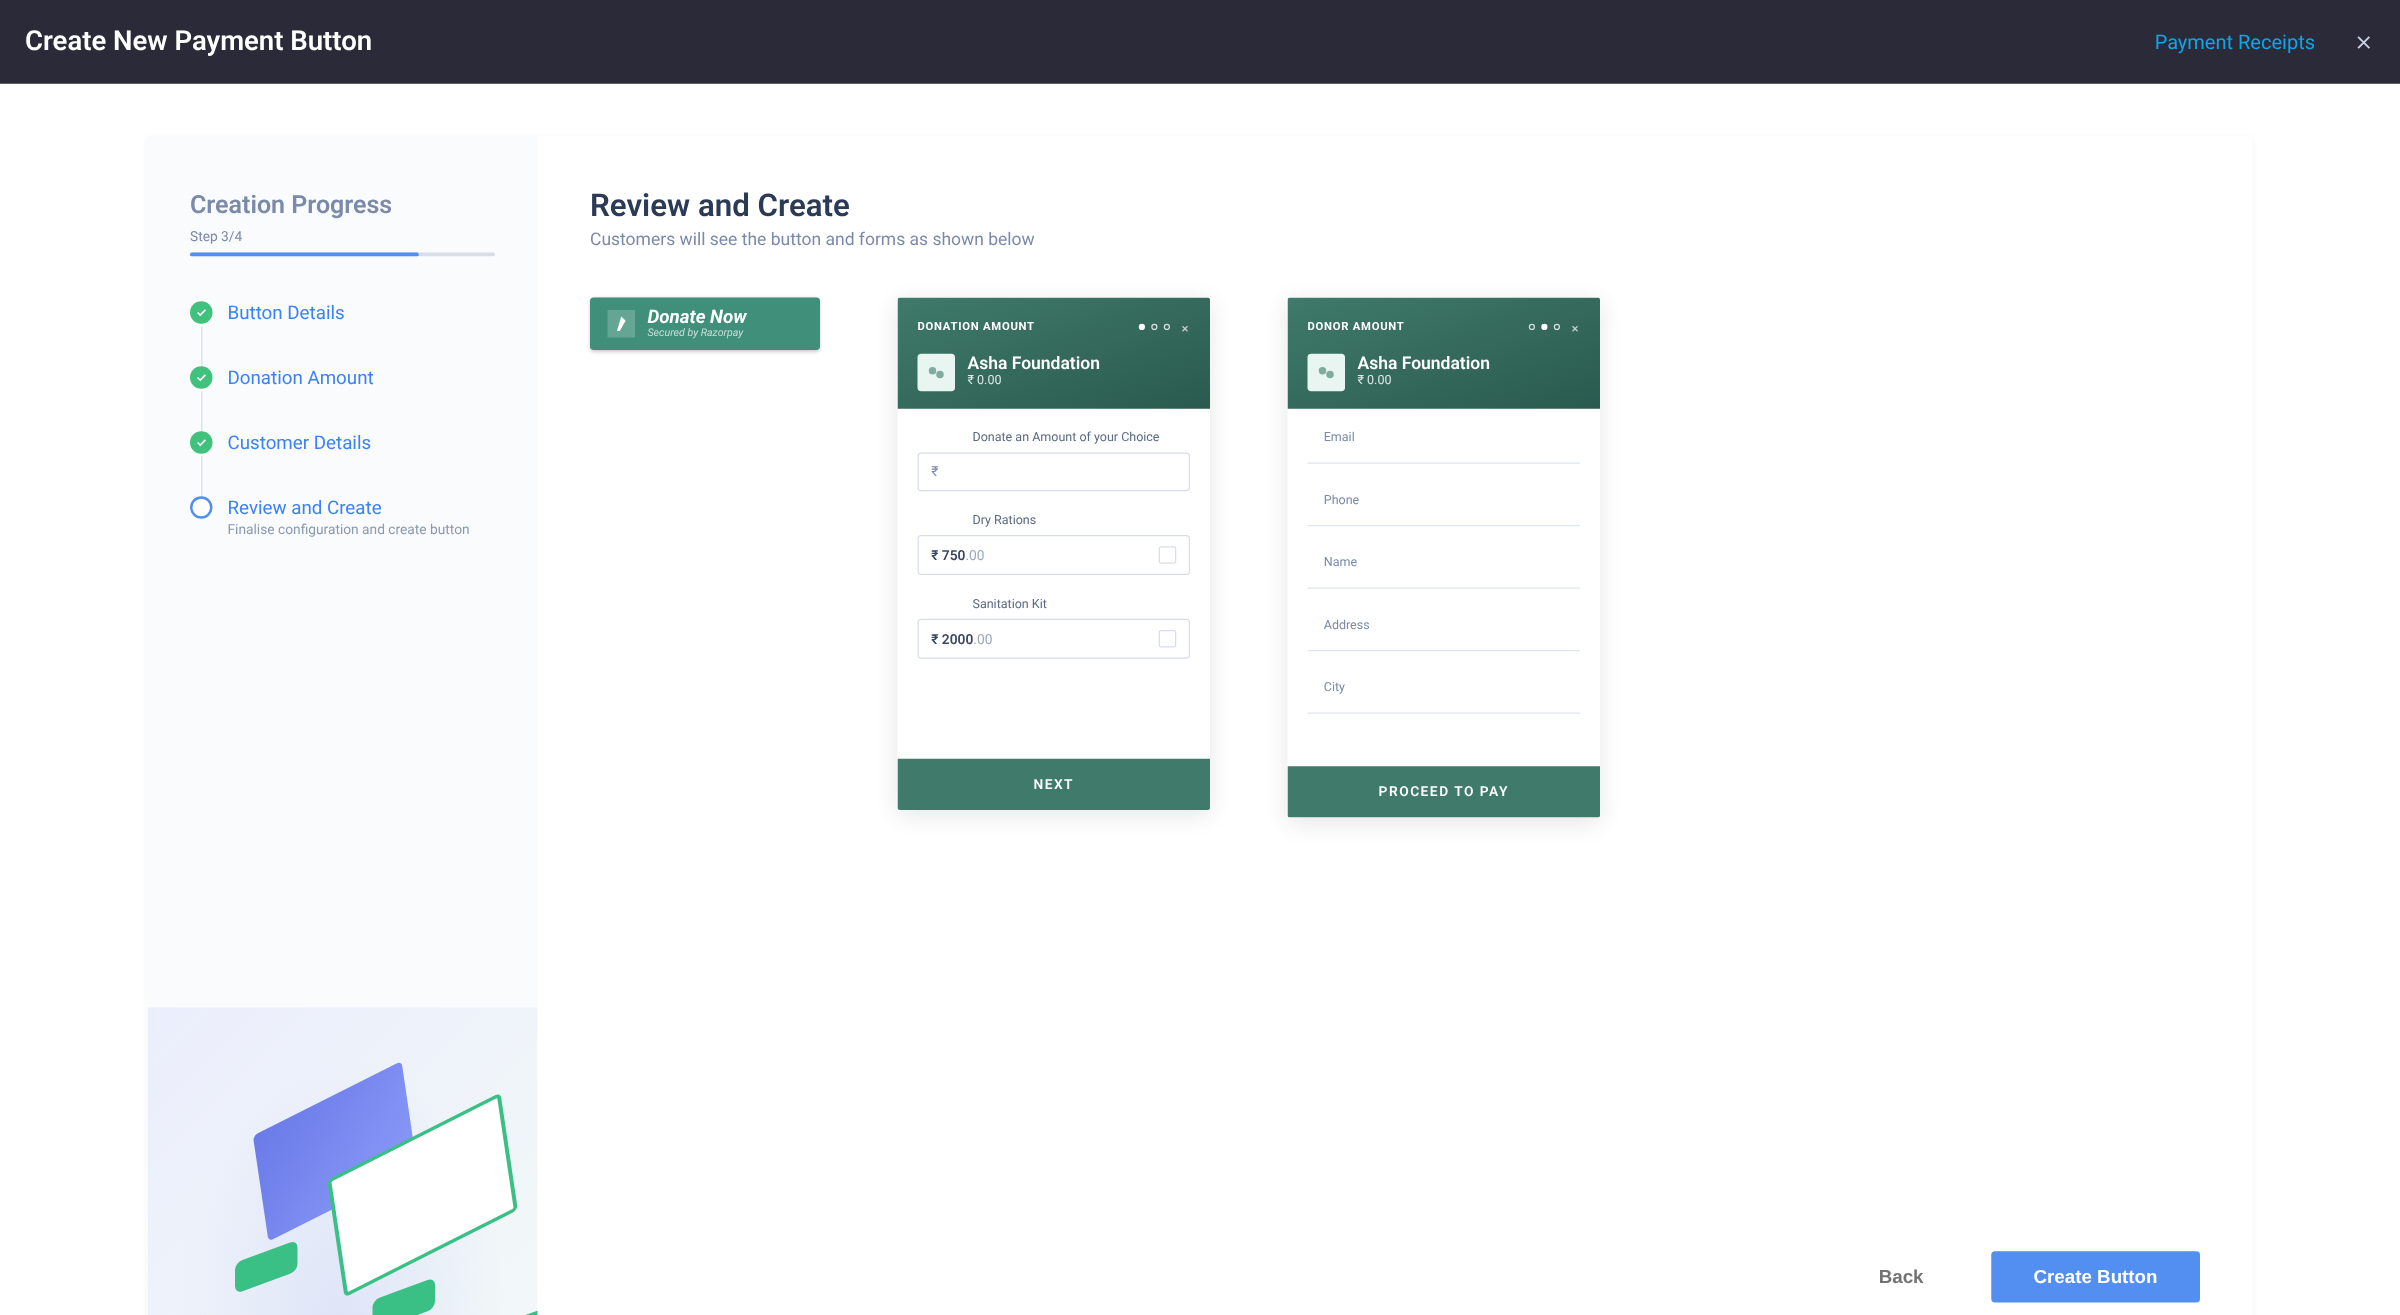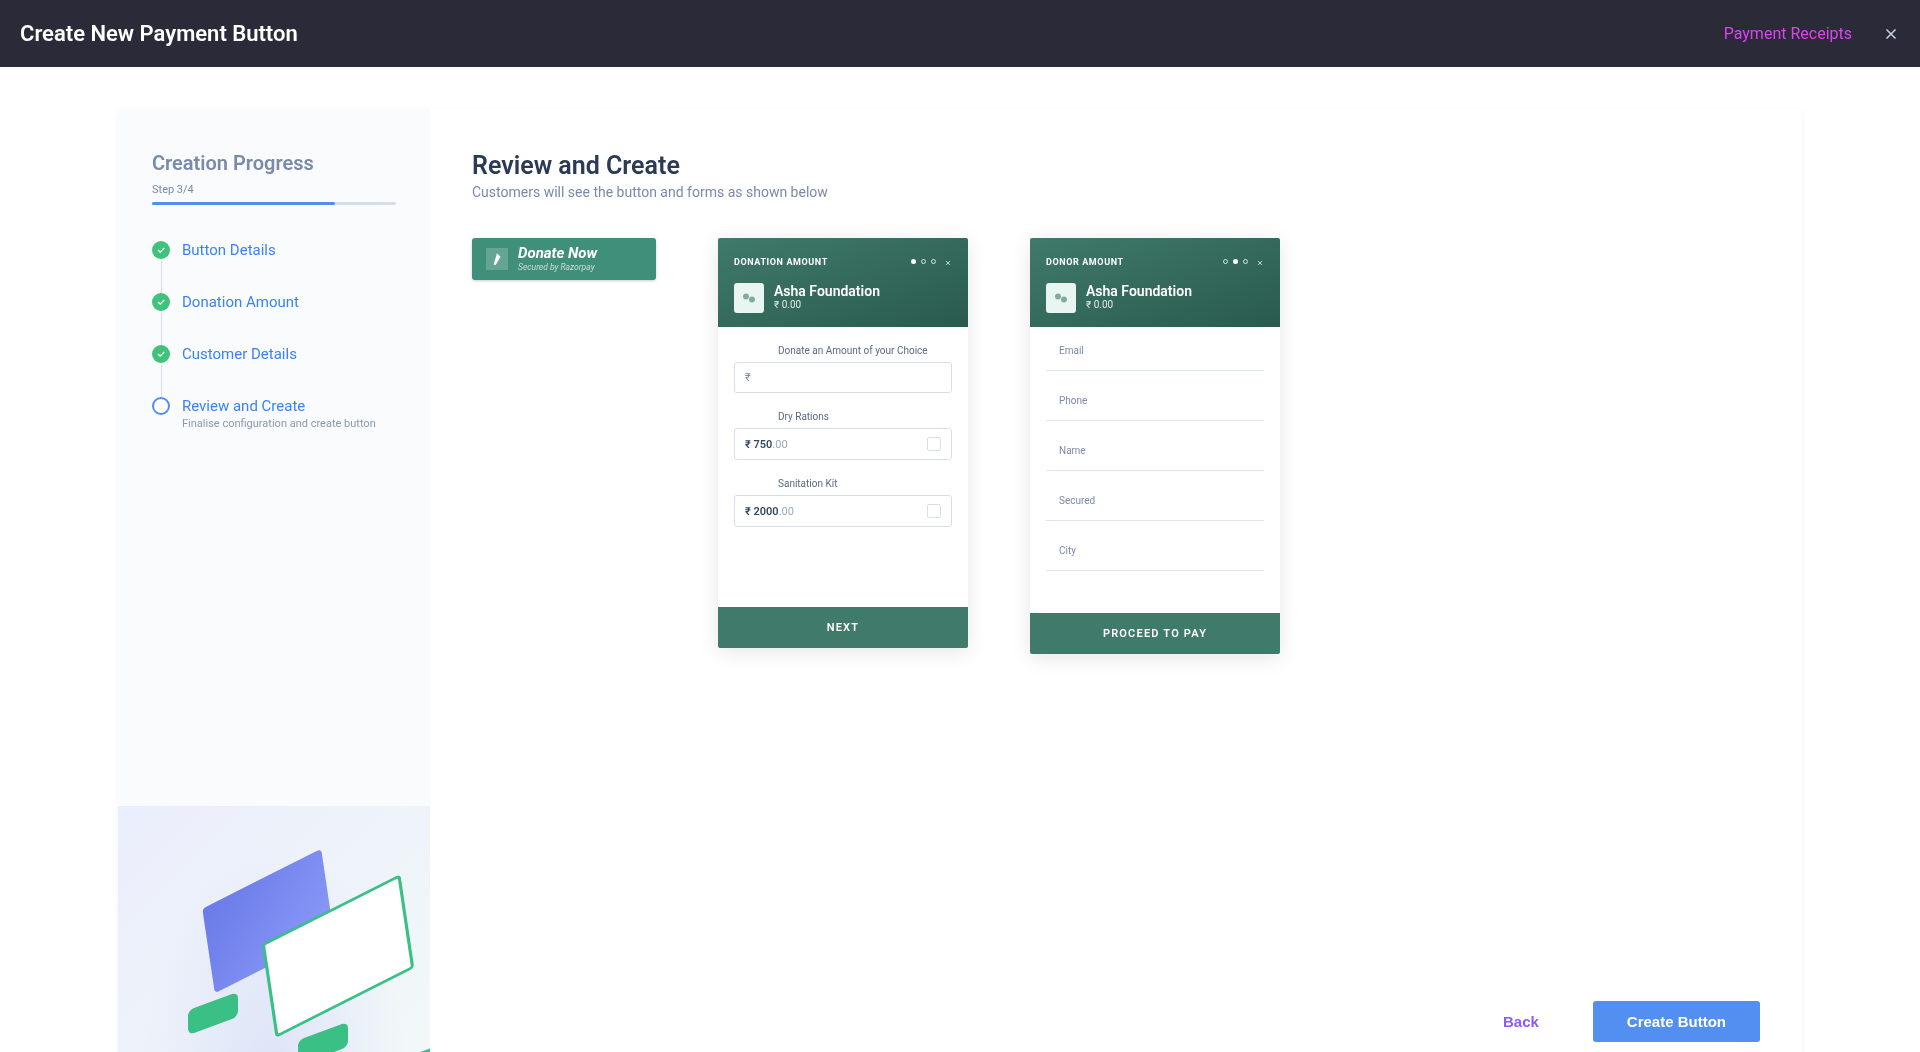--- a/index.html
+++ b/index.html
@@ -1,21 +1,21 @@
 <!DOCTYPE html>
 <html><head>
 <meta charset="utf-8">
 <style>
   * { box-sizing: border-box; margin: 0; padding: 0; }
   body { font-family: -apple-system, BlinkMacSystemFont, "Segoe UI", Roboto, "Helvetica Neue", Arial, sans-serif; background: #fff; color: #384860; width: 1920px; height: 1052px; overflow: hidden; }
 
   
   .header { height: 67px; background: #2a2a38; display: flex; align-items: center; padding: 0 20px; color: #fff; }
   .header-title { font-size: 22px; font-weight: 600; flex: 1; }
-  .header-link { color: #d946ef; font-size: 16px; margin-right: 30px; cursor: pointer; }
+  .header-link { color: #0ea5e9; font-size: 16px; margin-right: 30px; cursor: pointer; }
   .header-close { color: #c8d2e0; cursor: pointer; display: flex; align-items: center; }
   .header-close svg { width: 18px; height: 18px; }
 
   
   .page-body { padding: 42px 118px 0 118px; display: flex; height: calc(100% - 53px); }
   .card-wrap { background: #fff; display: flex; width: 100%; border-radius: 4px; box-shadow: 0 2px 6px rgba(0,0,0,0.05); position: relative; }
 
   
   .sidebar { width: 312px; background: #fafbfd; padding: 42px 34px 0 34px; position: relative; overflow: hidden; }
   .sidebar-title { font-size: 20px; font-weight: 600; color: #7a8aa8; margin-bottom: 8px; }
@@ -85,21 +85,21 @@
   .pc-amt-dec { color: #9aa8be; font-size: 11px; }
 
   .pc-underline-field { margin-bottom: 24px; }
   .pc-underline-label { font-size: 10px; color: #7a8aa8; margin-bottom: 14px; display: block; margin-left: 13px; }
   .pc-underline { height: 1px; background: #e0e6f0; }
 
   .pc-footer-btn { background: #3f7a6a; color: #fff; text-align: center; padding: 14px; font-size: 11px; letter-spacing: 1.2px; font-weight: 600; cursor: pointer; }
 
   
   .footer { padding: 24px 0; display: flex; justify-content: flex-end; gap: 20px; margin-top: auto; }
-  .btn-secondary { padding: 12px 34px; color: #8b5cf6; font-size: 15px; font-weight: 600; cursor: pointer; background: transparent; border: none; }
+  .btn-secondary { padding: 12px 34px; color: #737373; font-size: 15px; font-weight: 600; cursor: pointer; background: transparent; border: none; }
   .btn-primary { padding: 12px 34px; background: #528ff0; color: #fff; font-size: 15px; font-weight: 600; border-radius: 3px; cursor: pointer; border: none; }
 </style>
 </head>
 <body>
 
 <div class="header">
   <div class="header-title">Create New Payment Button</div>
   <div class="header-link">Payment Receipts</div>
   <div class="header-close">
     <svg viewBox="0 0 24 24" stroke="currentColor" stroke-width="2" fill="none">
@@ -271,21 +271,21 @@
             </div>
             <div class="pc-underline-field">
               <span class="pc-underline-label">Phone</span>
               <div class="pc-underline"></div>
             </div>
             <div class="pc-underline-field">
               <span class="pc-underline-label">Name</span>
               <div class="pc-underline"></div>
             </div>
             <div class="pc-underline-field">
-              <span class="pc-underline-label">Secured</span>
+              <span class="pc-underline-label">Address</span>
               <div class="pc-underline"></div>
             </div>
             <div class="pc-underline-field">
               <span class="pc-underline-label">City</span>
               <div class="pc-underline"></div>
             </div>
           </div>
           <div class="pc-footer-btn">PROCEED TO PAY</div>
         </div>
       </div>

